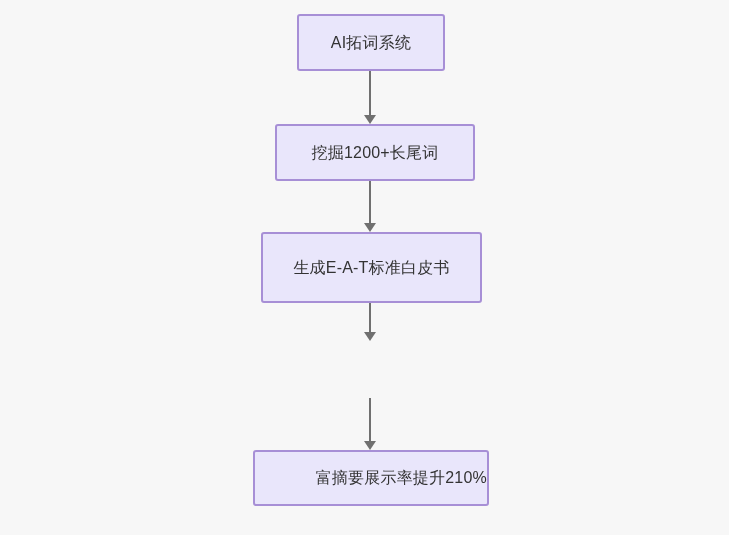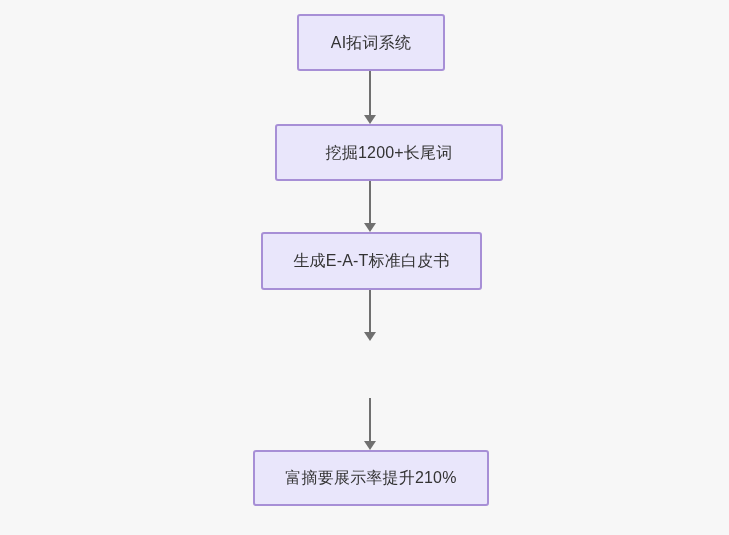--- a/index.html
+++ b/index.html
@@ -70,22 +70,22 @@
     </div>
     <div class="connector" style="left: 362px; top: 398px; width: 16px; height: 52px;">
       <svg width="16" height="52" viewBox="0 0 16 52">
         <line x1="8" y1="0" x2="8" y2="44" stroke="#707070" stroke-width="2"></line>
         <polygon points="2,43 14,43 8,52" fill="#707070"></polygon>
       </svg>
     </div>
     <div class="node" style="left: 297px; top: 14px; width: 148px; height: 57px; background: rgb(233, 230, 251); border-color: rgb(167, 143, 214); color: rgb(51, 51, 51);">
       <span class="node-label">AI拓词系统</span>
     </div>
-    <div class="node" style="left: 275px; top: 124px; width: 228px; height: 57px; background: rgb(233, 230, 251); border-color: rgb(167, 143, 214); color: rgb(51, 51, 51);">
+    <div class="node" style="left: 275px; top: 124px; width: 200px; height: 57px; background: rgb(233, 230, 251); border-color: rgb(167, 143, 214); color: rgb(51, 51, 51);">
       <span class="node-label">挖掘1200+长尾词</span>
     </div>
-    <div class="node" style="left: 261px; top: 232px; width: 221px; height: 58px; background: rgb(233, 230, 251); border-color: rgb(167, 143, 214); color: rgb(51, 51, 51);">
+    <div class="node" style="left: 261px; top: 232px; width: 221px; height: 71px; background: rgb(233, 230, 251); border-color: rgb(167, 143, 214); color: rgb(51, 51, 51);">
       <span class="node-label">生成E-A-T标准白皮书</span>
     </div>
-    <div class="node" style="left: 253px; top: 450px; width: 236px; height: 56px; background: rgb(233, 230, 251); border-color: rgb(167, 143, 214); color: rgb(51, 51, 51);">
+    <div class="node" style="left: 253px; top: 450px; width: 236px; height: 56px; background: rgb(233, 230, 251); border-color: rgb(167, 143, 214); color: rgb(51, 51, 51); justify-content: flex-end;">
       <span class="node-label">富摘要展示率提升210%</span>
     </div>
   </div>
 
 </body></html>

